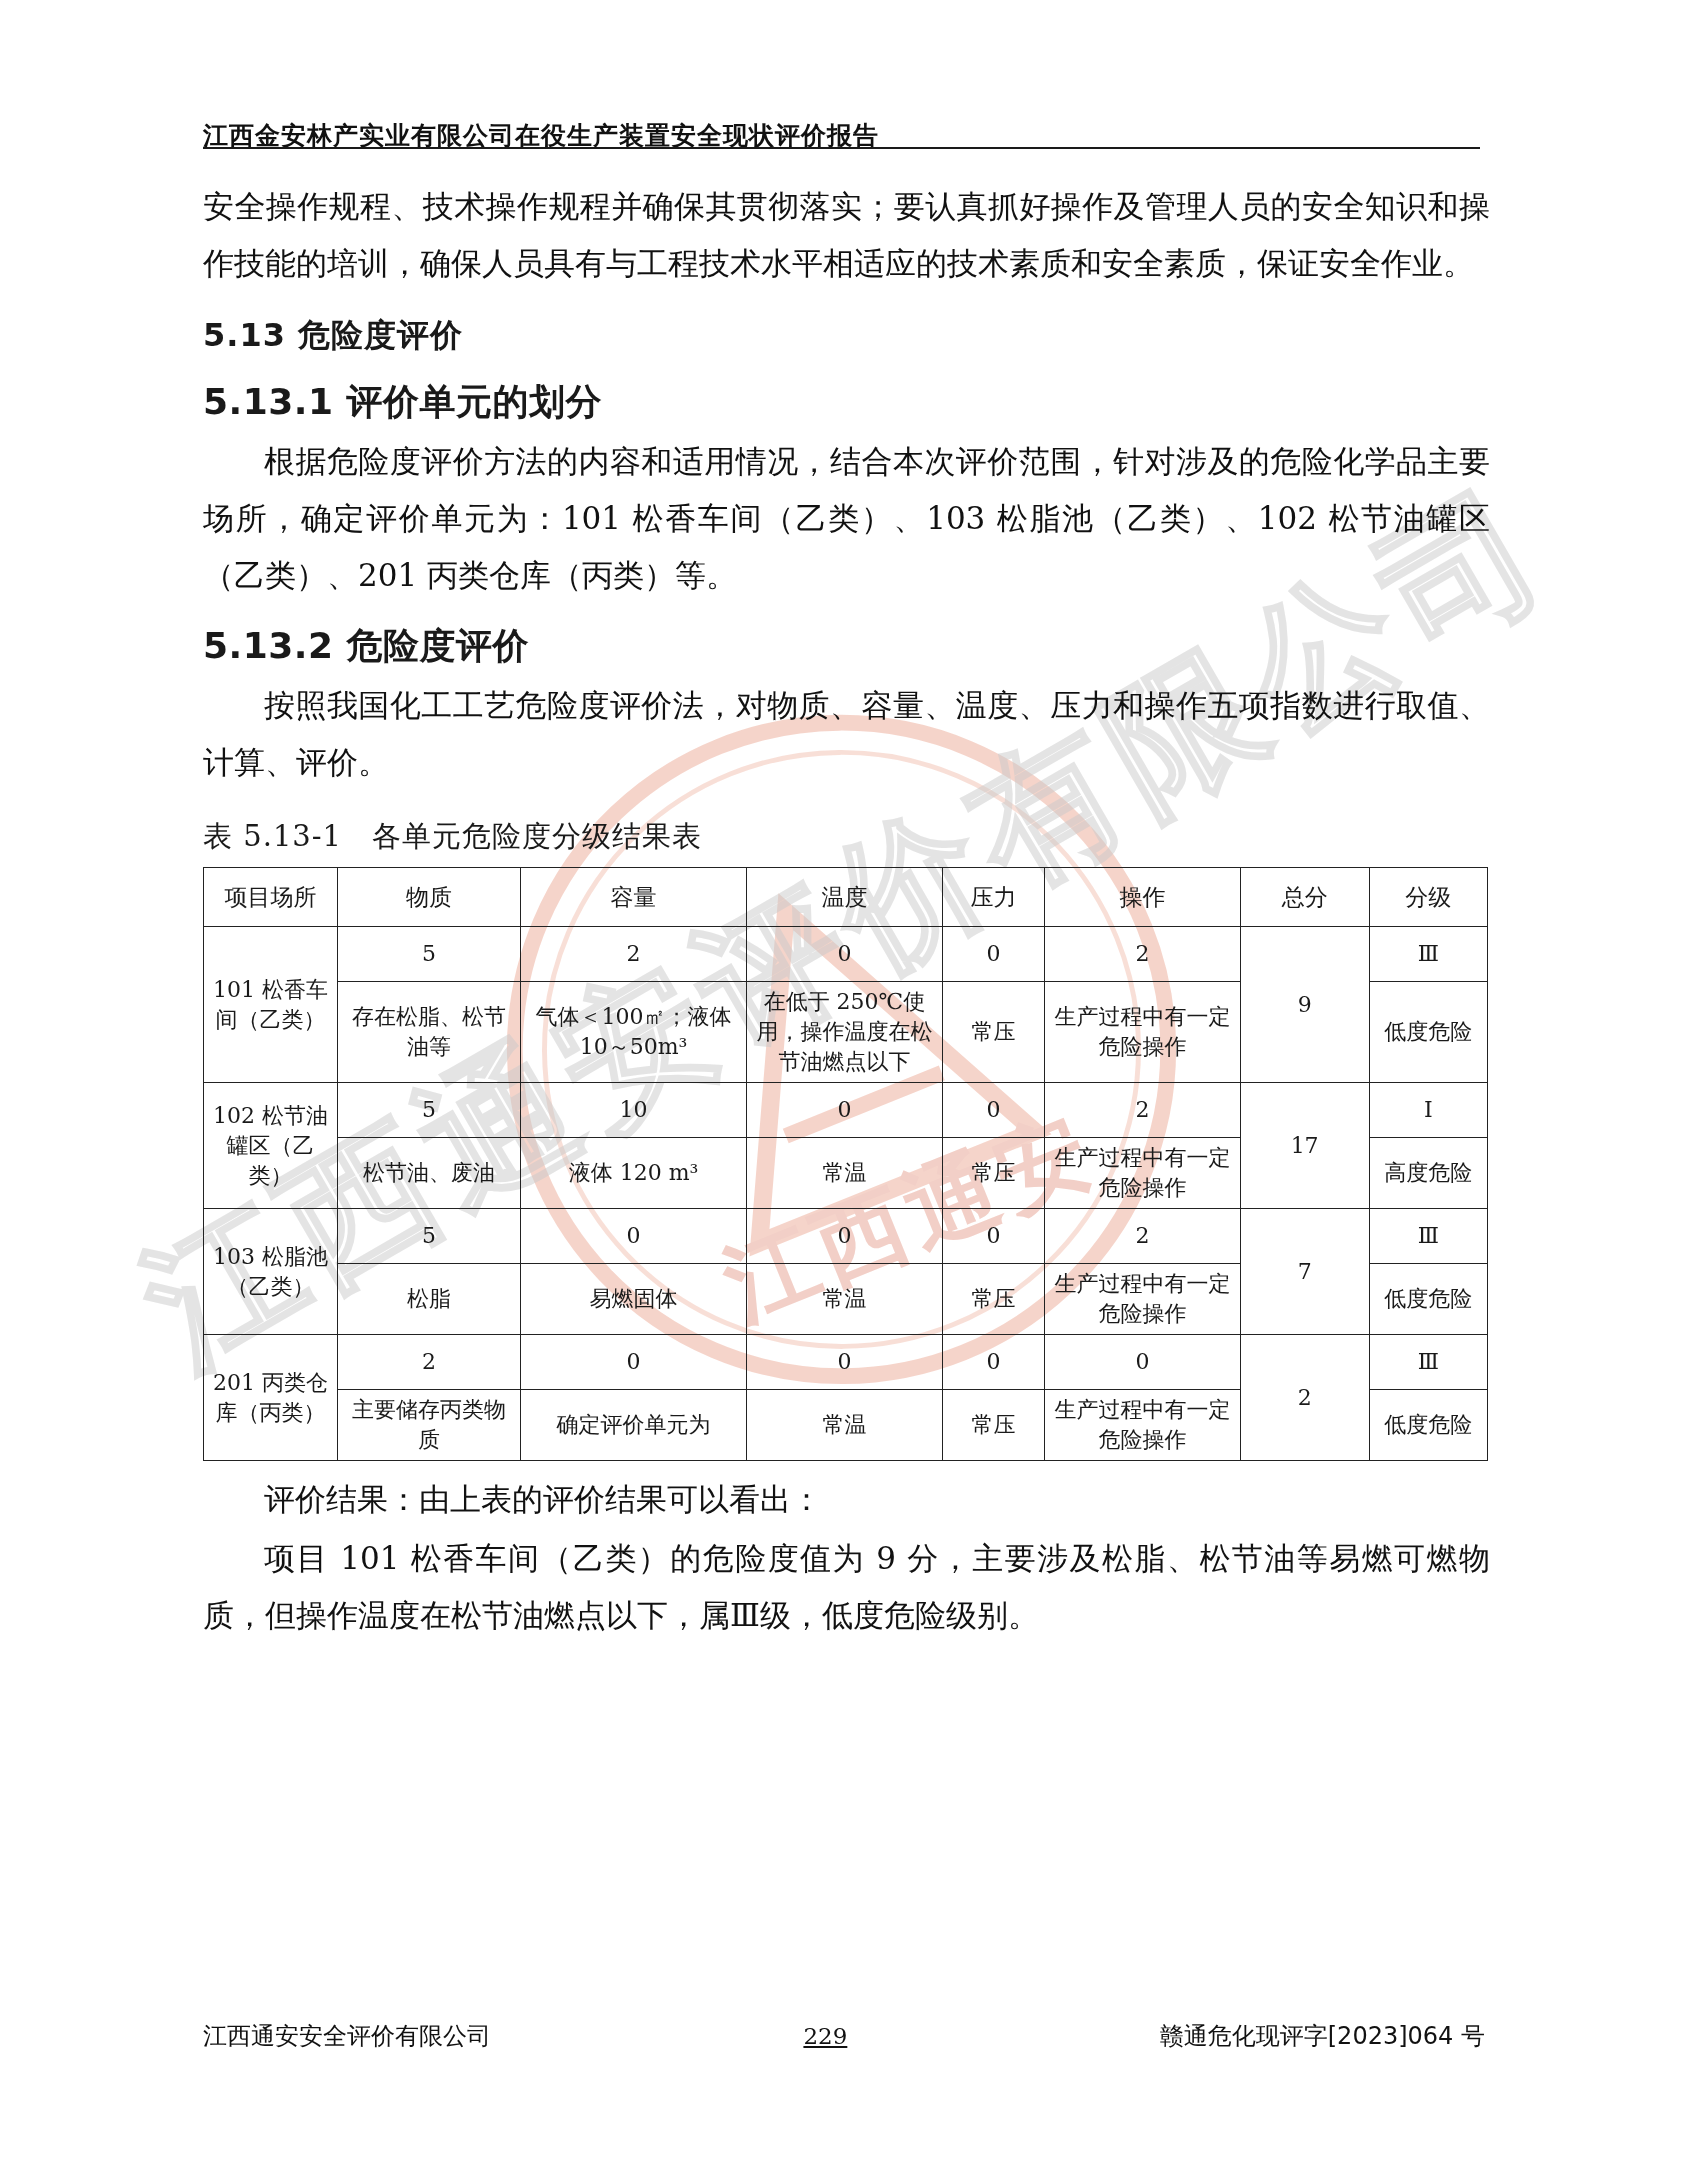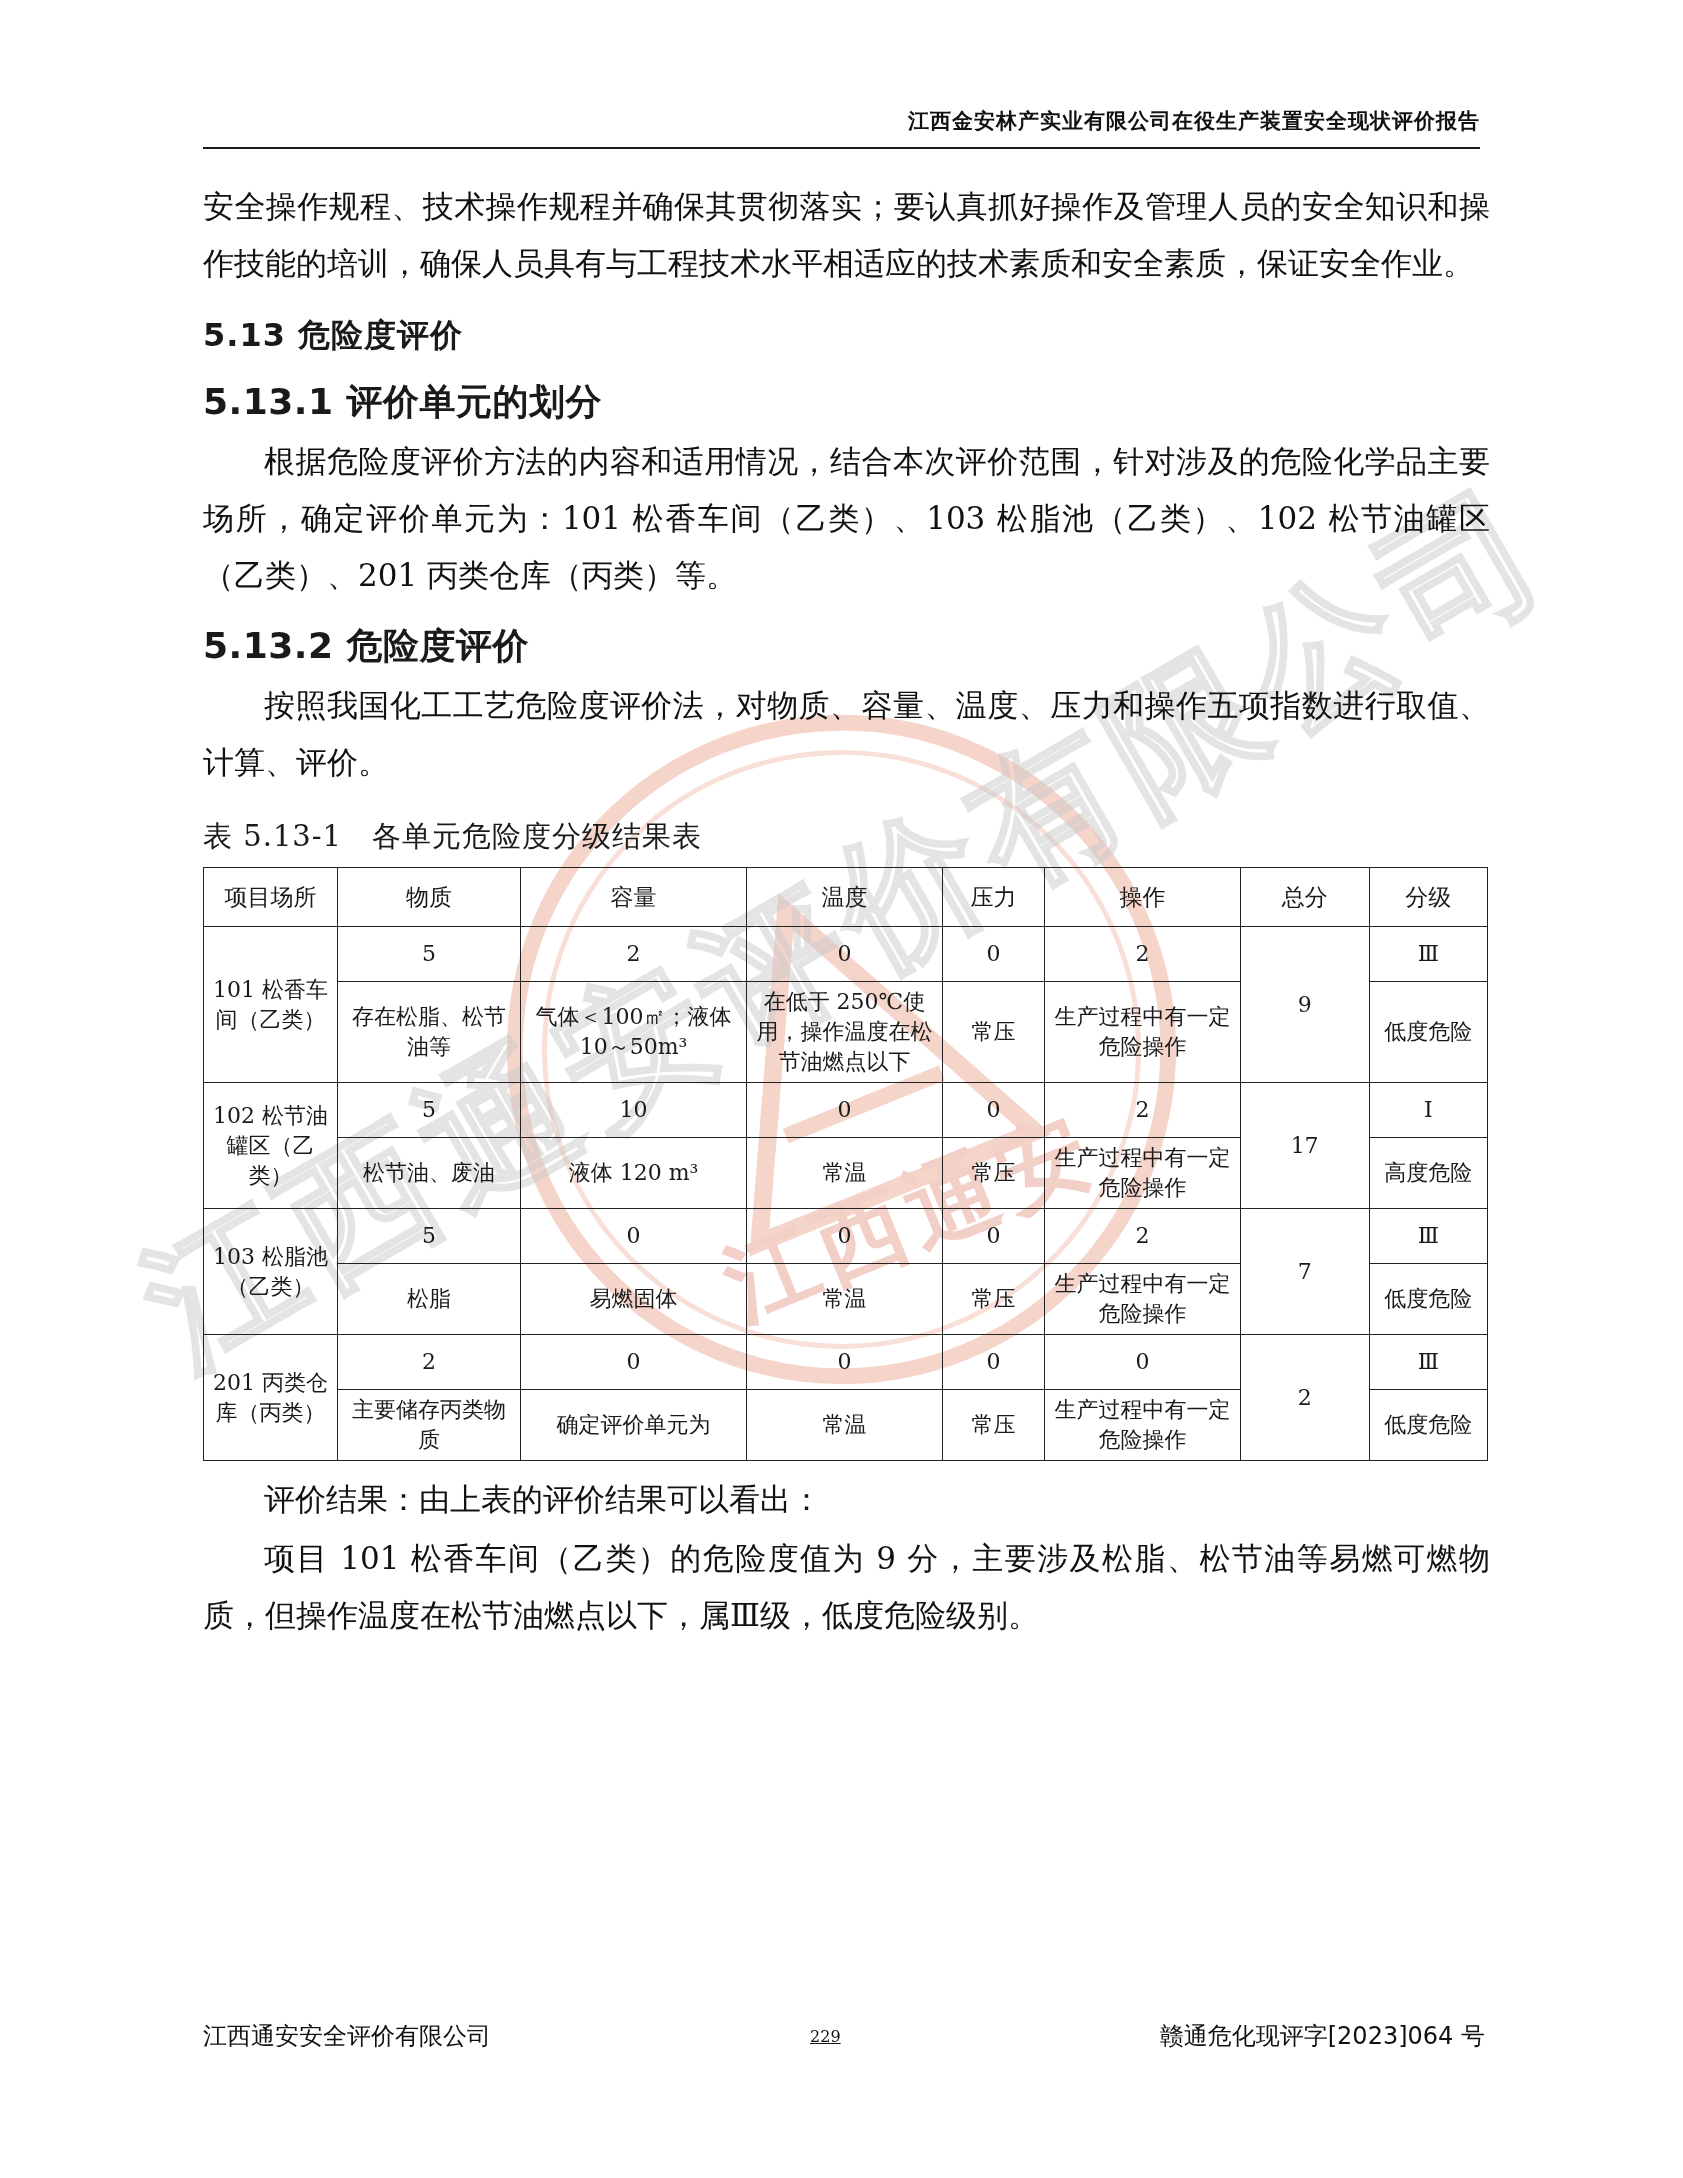--- a/index.html
+++ b/index.html
@@ -28,25 +28,25 @@
     width: 1683px;
     height: 2178px;
     pointer-events: none;
     z-index: 0;
   }
 
   
   .header {
     position: absolute;
     left: 203px;
-    top: 107px;
+    top: 119px;
     width: 1277px;
-    text-align: right;
-    font-family: "DejaVu Sans", "Liberation Sans", sans-serif;
-    font-size: 21px;
+    text-align: left;
+    font-family: "DejaVu Sans", "Liberation Sans", sans-serif;
+    font-size: 25px;
     font-weight: bold;
     letter-spacing: 1px;
     color: #111;
   }
   .header-rule {
     position: absolute;
     left: 203px;
     top: 147px;
     width: 1277px;
     height: 2px;
@@ -128,21 +128,21 @@
     width: 1282px;
     display: flex;
     justify-content: space-between;
     align-items: center;
     font-family: "DejaVu Sans", "Liberation Sans", sans-serif;
     font-size: 24px;
     color: #111;
     z-index: 2;
     gap: 20px;
   }
-  .footer .pageno { font-family: "DejaVu Serif", "Liberation Serif", serif; font-size: 16px; text-decoration: underline; }
+  .footer .pageno { font-family: "DejaVu Serif", "Liberation Serif", serif; font-size: 23px; text-decoration: underline; }
 </style>
 </head>
 <body>
 
 <div class="page">
 
   <svg class="watermark" viewBox="0 0 1700 2200" xmlns="http://www.w3.org/2000/svg">
     <g transform="translate(850,1060) rotate(-22)" opacity="0.55">
       <circle cx="0" cy="0" r="330" fill="none" stroke="#eeb2a0" stroke-width="16"></circle>
       <circle cx="0" cy="0" r="300" fill="none" stroke="#f3c6b8" stroke-width="5"></circle>

